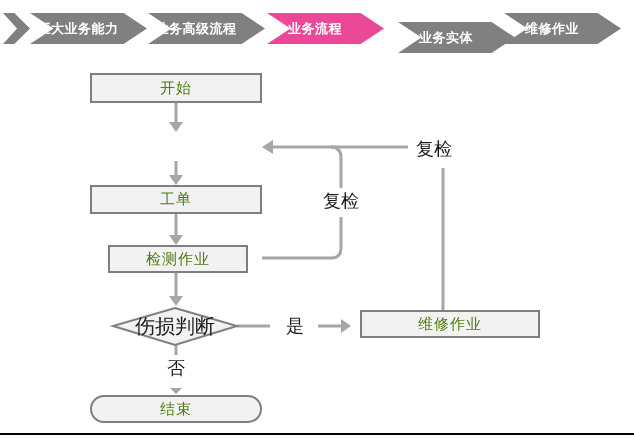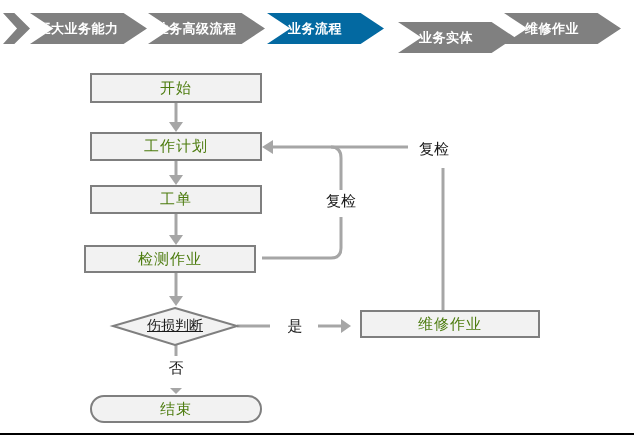--- a/index.html
+++ b/index.html
@@ -12,42 +12,42 @@
     position:absolute;top:13px;left:3px;width:27px;height:31px;background:#808080;
     clip-path:polygon(0 0,42% 0,100% 50%,42% 100%,0 100%,52% 50%);
   }
   .crumb{
     position:absolute;top:13px;width:117px;height:31px;background:#808080;
     clip-path:polygon(0 0,80% 0,100% 50%,80% 100%,0 100%,20% 50%);
     color:#fff;font-size:13px;font-weight:bold;
     display:flex;align-items:center;justify-content:center;
     padding-right:21px;box-sizing:border-box;letter-spacing:.5px;
   }
-  .crumb.active{background:#0369a1;}
+  .crumb.active{background:#ec4899;}
   .c1{left:30px;} .c2{left:148px;} .c3{left:267px;} .c4{left:398px;margin-top:9px;} .c5{left:504px;}
   
   .node{
     position:absolute;background:#f2f2f2;border:2px solid #7f7f7f;box-sizing:border-box;
     display:flex;align-items:center;justify-content:center;
     font-size:15px;color:#4d7c0f;letter-spacing:1px;
   }
   .n-start  {left:90px; top:73px; width:172px;height:30px;}
   .n-plan   {left:90px; top:132px;width:172px;height:29px;}
   .n-order  {left:90px; top:185px;width:172px;height:29px;}
-  .n-inspect{left:84px; top:245px;width:172px;height:28px;}
+  .n-inspect{left:108px; top:245px;width:140px;height:28px;}
   .n-end    {left:90px; top:395px;width:172px;height:28px;border-radius:14px;}
   .n-repair {left:360px;top:310px;width:180px;height:28px;}
   .diamond-label{
     position:absolute;left:175px;top:326px;transform:translate(-50%,-50%);
-    font-size:14px;color:#1a1a1a;white-space:nowrap;text-decoration:underline;
+    font-size:20px;color:#1a1a1a;white-space:nowrap;
   }
   
   .edge-label{
     position:absolute;transform:translate(-50%,-50%);
-    background:#fff;padding:1px 4px;font-size:15px;color:#1a1a1a;white-space:nowrap;
+    background:#fff;padding:1px 4px;font-size:18px;color:#1a1a1a;white-space:nowrap;
   }
   .l-yes{left:295px;top:326px;}
   .l-no {left:176px;top:368px;}
   .l-recheck-inner{left:341px;top:201px;}
   .l-recheck-outer{left:434px;top:149px;}
   
   .connectors{position:absolute;left:0;top:0;width:634px;height:439px;}
   .connectors path.wire{fill:none;stroke:#a6a6a6;stroke-width:3;}
   .connectors polygon.head{fill:#a6a6a6;}
   .connectors polygon.shape{fill:#f2f2f2;stroke:#7f7f7f;stroke-width:2;}
@@ -106,23 +106,20 @@
     <polygon class="head" points="273,140 273,154 262,147"></polygon>
 
     <path class="wire" d="M443,168 L443,310"></path>
 
     <polygon class="shape" points="175,308 237,326 175,345 113,326"></polygon>
   </svg>
 
   <div class="node n-start">
     <span>开始</span>
   </div>
-  <div class="node n-plan">
-    <span>工作计划</span>
-  </div>
   <div class="node n-order">
     <span>工单</span>
   </div>
   <div class="node n-inspect">
     <span>检测作业</span>
   </div>
   <div class="diamond-label">伤损判断</div>
   <div class="node n-repair">
     <span>维修作业</span>
   </div>

